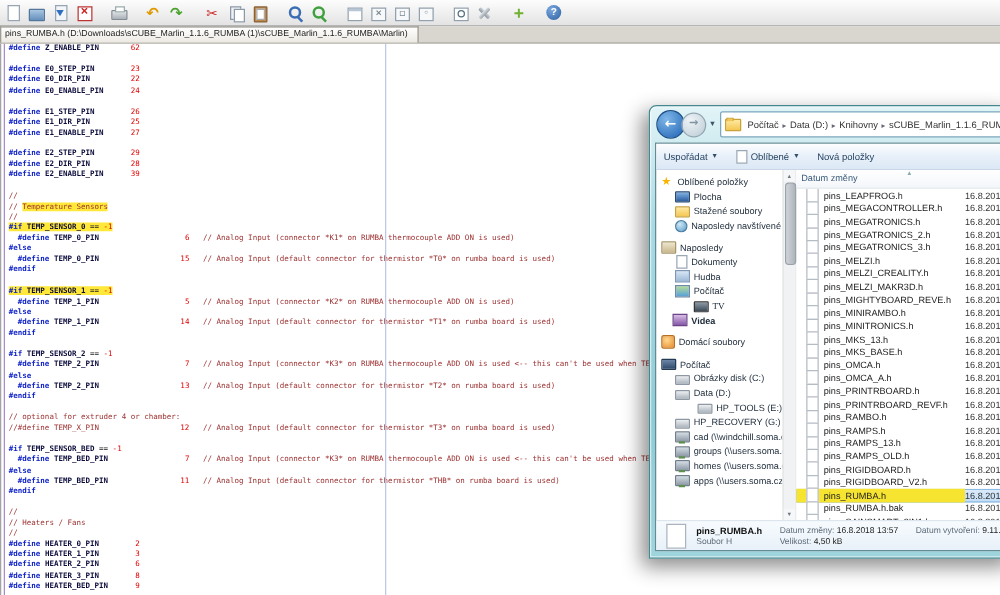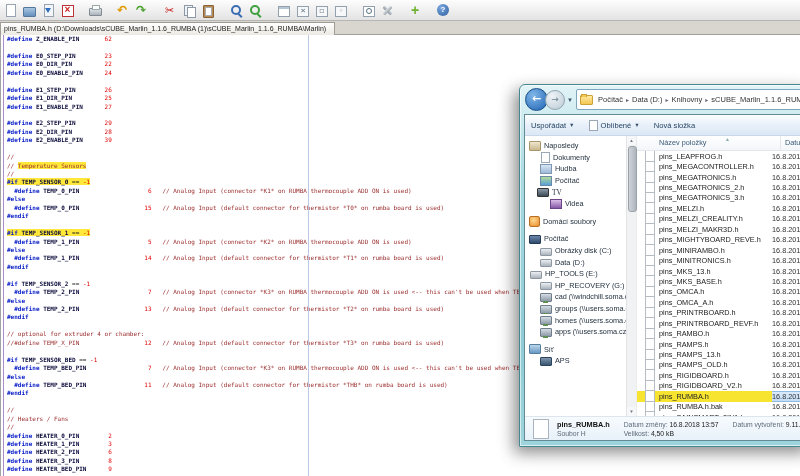--- a/index.html
+++ b/index.html
@@ -224,47 +224,65 @@
       <span class="cmd">
         <span>Uspořádat</span>
         <span class="caret">▼</span>
       </span>
       <span class="cmd">
         <span class="mini-doc"></span>
         <span>Oblíbené</span>
         <span class="caret">▼</span>
       </span>
       <span class="cmd">
-        <span>Nová složka</span>
+        <span>Nová položky</span>
       </span>
     </div>
     <div id="ex-content">
       <div id="ex-nav">
           <div class="nav-group">
             <div class="nav-item" style="padding-left: 4px;">
+              <span class="nvi nvi-star"></span>
+              <span>Oblíbené položky</span>
+            </div>
+            <div class="nav-item" style="padding-left: 15px;">
+              <span class="nvi nvi-desktop"></span>
+              <span>Plocha</span>
+            </div>
+            <div class="nav-item" style="padding-left: 15px;">
+              <span class="nvi nvi-downloads"></span>
+              <span>Stažené soubory</span>
+            </div>
+            <div class="nav-item" style="padding-left: 15px;">
+              <span class="nvi nvi-recent"></span>
+              <span>Naposledy navštívené</span>
+            </div>
+          </div>
+          <div class="nav-group">
+            <div class="nav-item" style="padding-left: 4px;">
               <span class="nvi nvi-library"></span>
               <span>Naposledy</span>
             </div>
             <div class="nav-item" style="padding-left: 15px;">
               <span class="nvi nvi-doc"></span>
               <span>Dokumenty</span>
             </div>
             <div class="nav-item" style="padding-left: 15px;">
               <span class="nvi nvi-music"></span>
               <span>Hudba</span>
             </div>
             <div class="nav-item" style="padding-left: 15px;">
               <span class="nvi nvi-pictures"></span>
               <span>Počítač</span>
             </div>
-            <div class="nav-item" style="padding-left: 12px; font-family: Liberation Serif, serif;">
+            <div class="nav-item" style="padding-left: 30px; font-family: Liberation Serif, serif;">
               <span class="nvi nvi-tv"></span>
               <span>TV</span>
             </div>
-            <div class="nav-item" style="padding-left: 25px;">
+            <div class="nav-item" style="padding-left: 13px; font-weight: bold;">
               <span class="nvi nvi-video"></span>
               <span>Videa</span>
             </div>
           </div>
           <div class="nav-group">
             <div class="nav-item" style="padding-left: 4px;">
               <span class="nvi nvi-homegroup"></span>
               <span>Domácí soubory</span>
             </div>
           </div>
@@ -274,21 +292,21 @@
               <span>Počítač</span>
             </div>
             <div class="nav-item" style="padding-left: 15px;">
               <span class="nvi nvi-disk"></span>
               <span>Obrázky disk (C:)</span>
             </div>
             <div class="nav-item" style="padding-left: 15px;">
               <span class="nvi nvi-disk"></span>
               <span>Data (D:)</span>
             </div>
-            <div class="nav-item" style="padding-left: 5px; text-align: center;">
+            <div class="nav-item" style="padding-left: 33px; text-align: center;">
               <span class="nvi nvi-disk"></span>
               <span>HP_TOOLS (E:)</span>
             </div>
             <div class="nav-item" style="padding-left: 15px;">
               <span class="nvi nvi-disk"></span>
               <span>HP_RECOVERY (G:)</span>
             </div>
             <div class="nav-item" style="padding-left: 15px;">
               <span class="nvi nvi-netdrive"></span>
               <span>cad (\\windchill.soma.cz)</span>
@@ -297,41 +315,30 @@
               <span class="nvi nvi-netdrive"></span>
               <span>groups (\\users.soma.cz)</span>
             </div>
             <div class="nav-item" style="padding-left: 15px;">
               <span class="nvi nvi-netdrive"></span>
               <span>homes (\\users.soma.cz)</span>
             </div>
             <div class="nav-item" style="padding-left: 15px;">
               <span class="nvi nvi-netdrive"></span>
               <span>apps (\\users.soma.cz) (Z</span>
-            </div>
-          </div>
-          <div class="nav-group">
-            <div class="nav-item" style="padding-left: 4px;">
-              <span class="nvi nvi-network"></span>
-              <span>Síť</span>
-            </div>
-            <div class="nav-item" style="padding-left: 15px;">
-              <span class="nvi nvi-pc"></span>
-              <span>APS</span>
             </div>
           </div>
         </div>
       <div id="ex-navsb">
         <div class="sb-up">▲</div>
         <div class="sb-thumb"></div>
         <div class="sb-dn">▼</div>
       </div>
       <div id="ex-list">
         <div id="ex-cols">
-          <span class="col-name">Název položky</span>
           <span class="sort-glyph">▲</span>
           <span class="col-date">Datum změny</span>
         </div>
         <div id="ex-rows">
             <div class="frow">
               <span class="nm-wrap">
                 <span class="fic"></span>
                 <span class="fname">pins_LEAPFROG.h</span>
               </span>
               <span class="fdate">16.8.2018 13:57</span>

